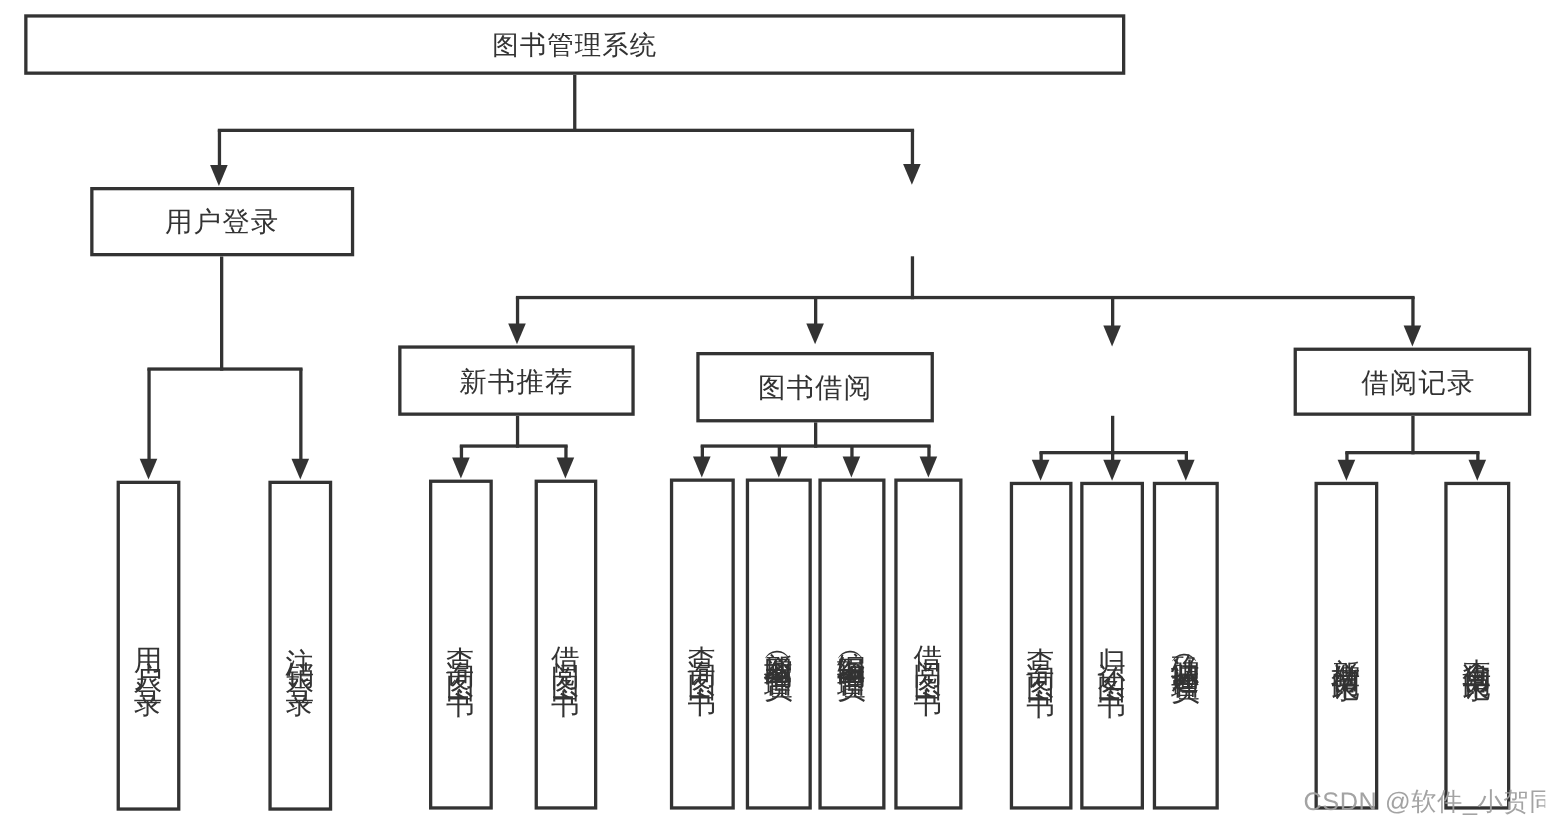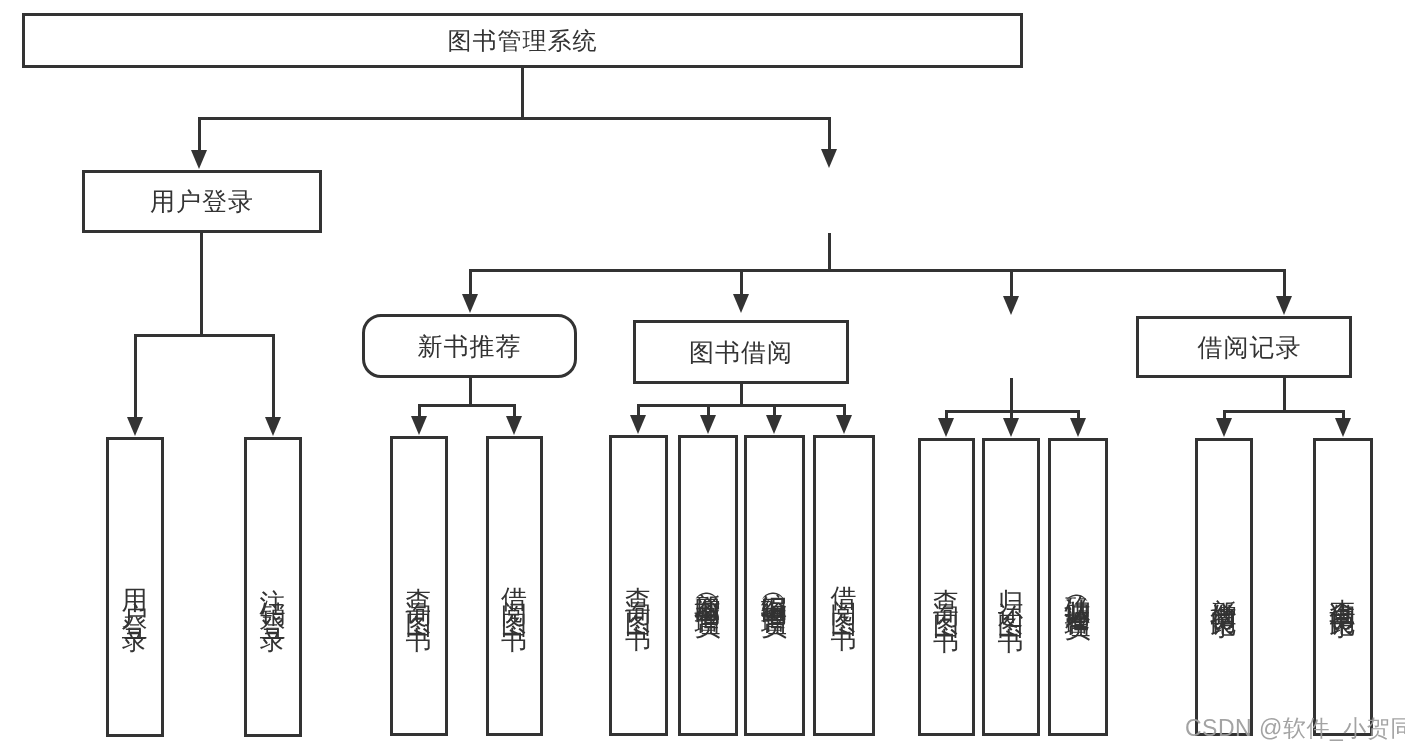--- a/index.html
+++ b/index.html
@@ -50,23 +50,23 @@
     letter-spacing:0.5px;
   }
 </style>
 </head>
 <body>
 
 <div id="canvas">
   <div class="watermark" style="left: 1185px; top: 713px;">CSDN @软件_小贺同学</div>
 <div class="node h root" style="left: 22px; top: 13px; width: 1001px; height: 55px;">图书管理系统</div>
     <div class="node h" style="left: 82px; top: 170px; width: 240px; height: 63px;">用户登录</div>
-    <div class="node h" style="left: 362px; top: 314px; width: 215px; height: 64px; border-radius: 19px;">新书推荐</div>
+    <div class="node h" style="left: 362px; top: 314px; width: 215px; height: 64px;">新书推荐</div>
     <div class="node h" style="left: 633px; top: 320px; width: 216px; height: 64px; text-align: right;">图书借阅</div>
-    <div class="node h" style="left: 1136px; top: 316px; width: 216px; height: 62px; padding-left: 11px;">借阅记录</div>
+    <div class="node h" style="left: 1176px; top: 316px; width: 216px; height: 62px; padding-left: 11px;">借阅记录</div>
     <div class="node v short" style="left: 106px; top: 437px; width: 58px; height: 300px;">用户登录</div>
     <div class="node v short" style="left: 244px; top: 437px; width: 58px; height: 300px;">注销登录</div>
     <div class="node v short" style="left: 390px; top: 436px; width: 58px; height: 300px;">查询图书</div>
     <div class="node v short" style="left: 486px; top: 436px; width: 57px; height: 300px;">借阅图书</div>
     <div class="node v short" style="left: 609px; top: 435px; width: 59px; height: 301px;">查询图书</div>
     <div class="node v long" style="left: 678px; top: 435px; width: 60px; height: 301px;">新增图书（管理员）</div>
     <div class="node v long" style="left: 744px; top: 435px; width: 61px; height: 301px;">编辑图书（管理员）</div>
     <div class="node v short" style="left: 813px; top: 435px; width: 62px; height: 301px;">借阅图书</div>
     <div class="node v short" style="left: 918px; top: 438px; width: 57px; height: 298px;">查询图书</div>
     <div class="node v short" style="left: 982px; top: 438px; width: 58px; height: 298px;">归还图书</div>

